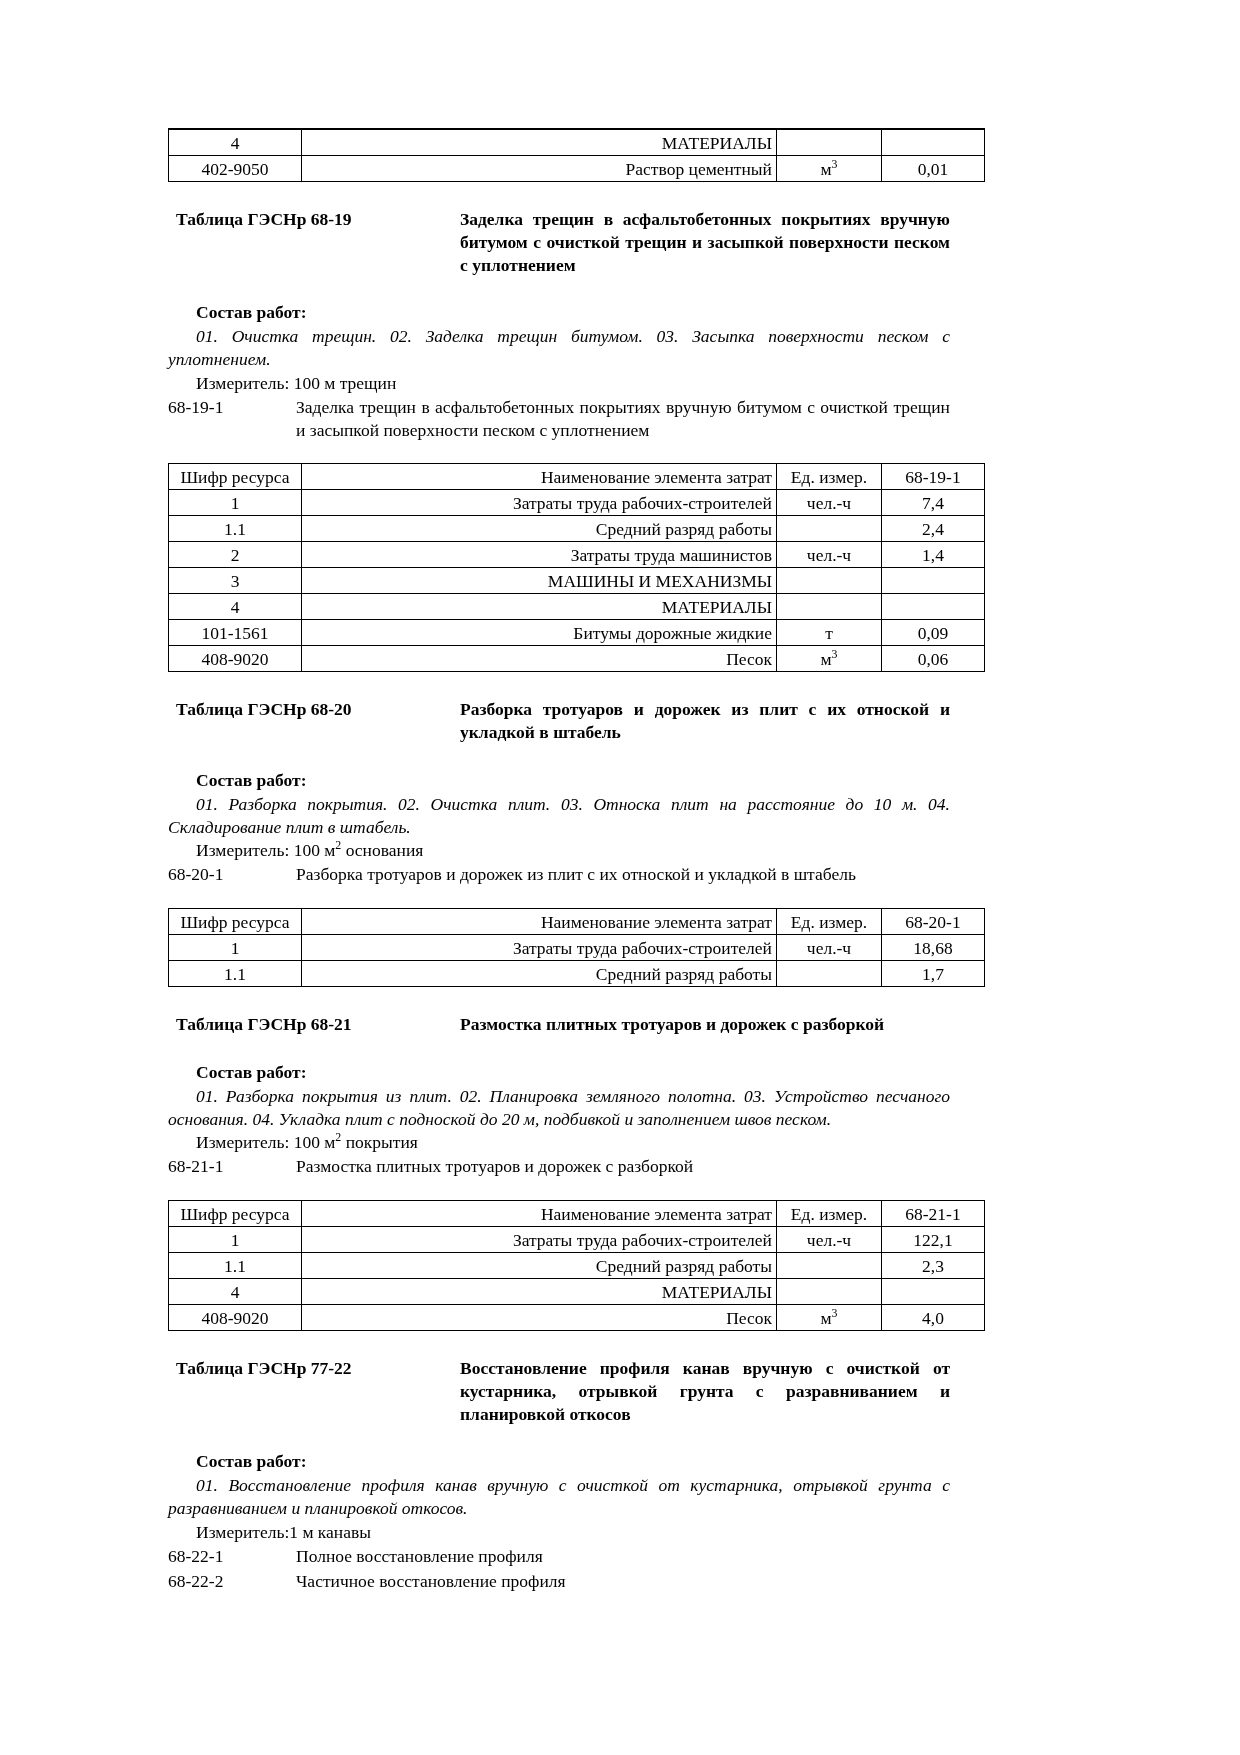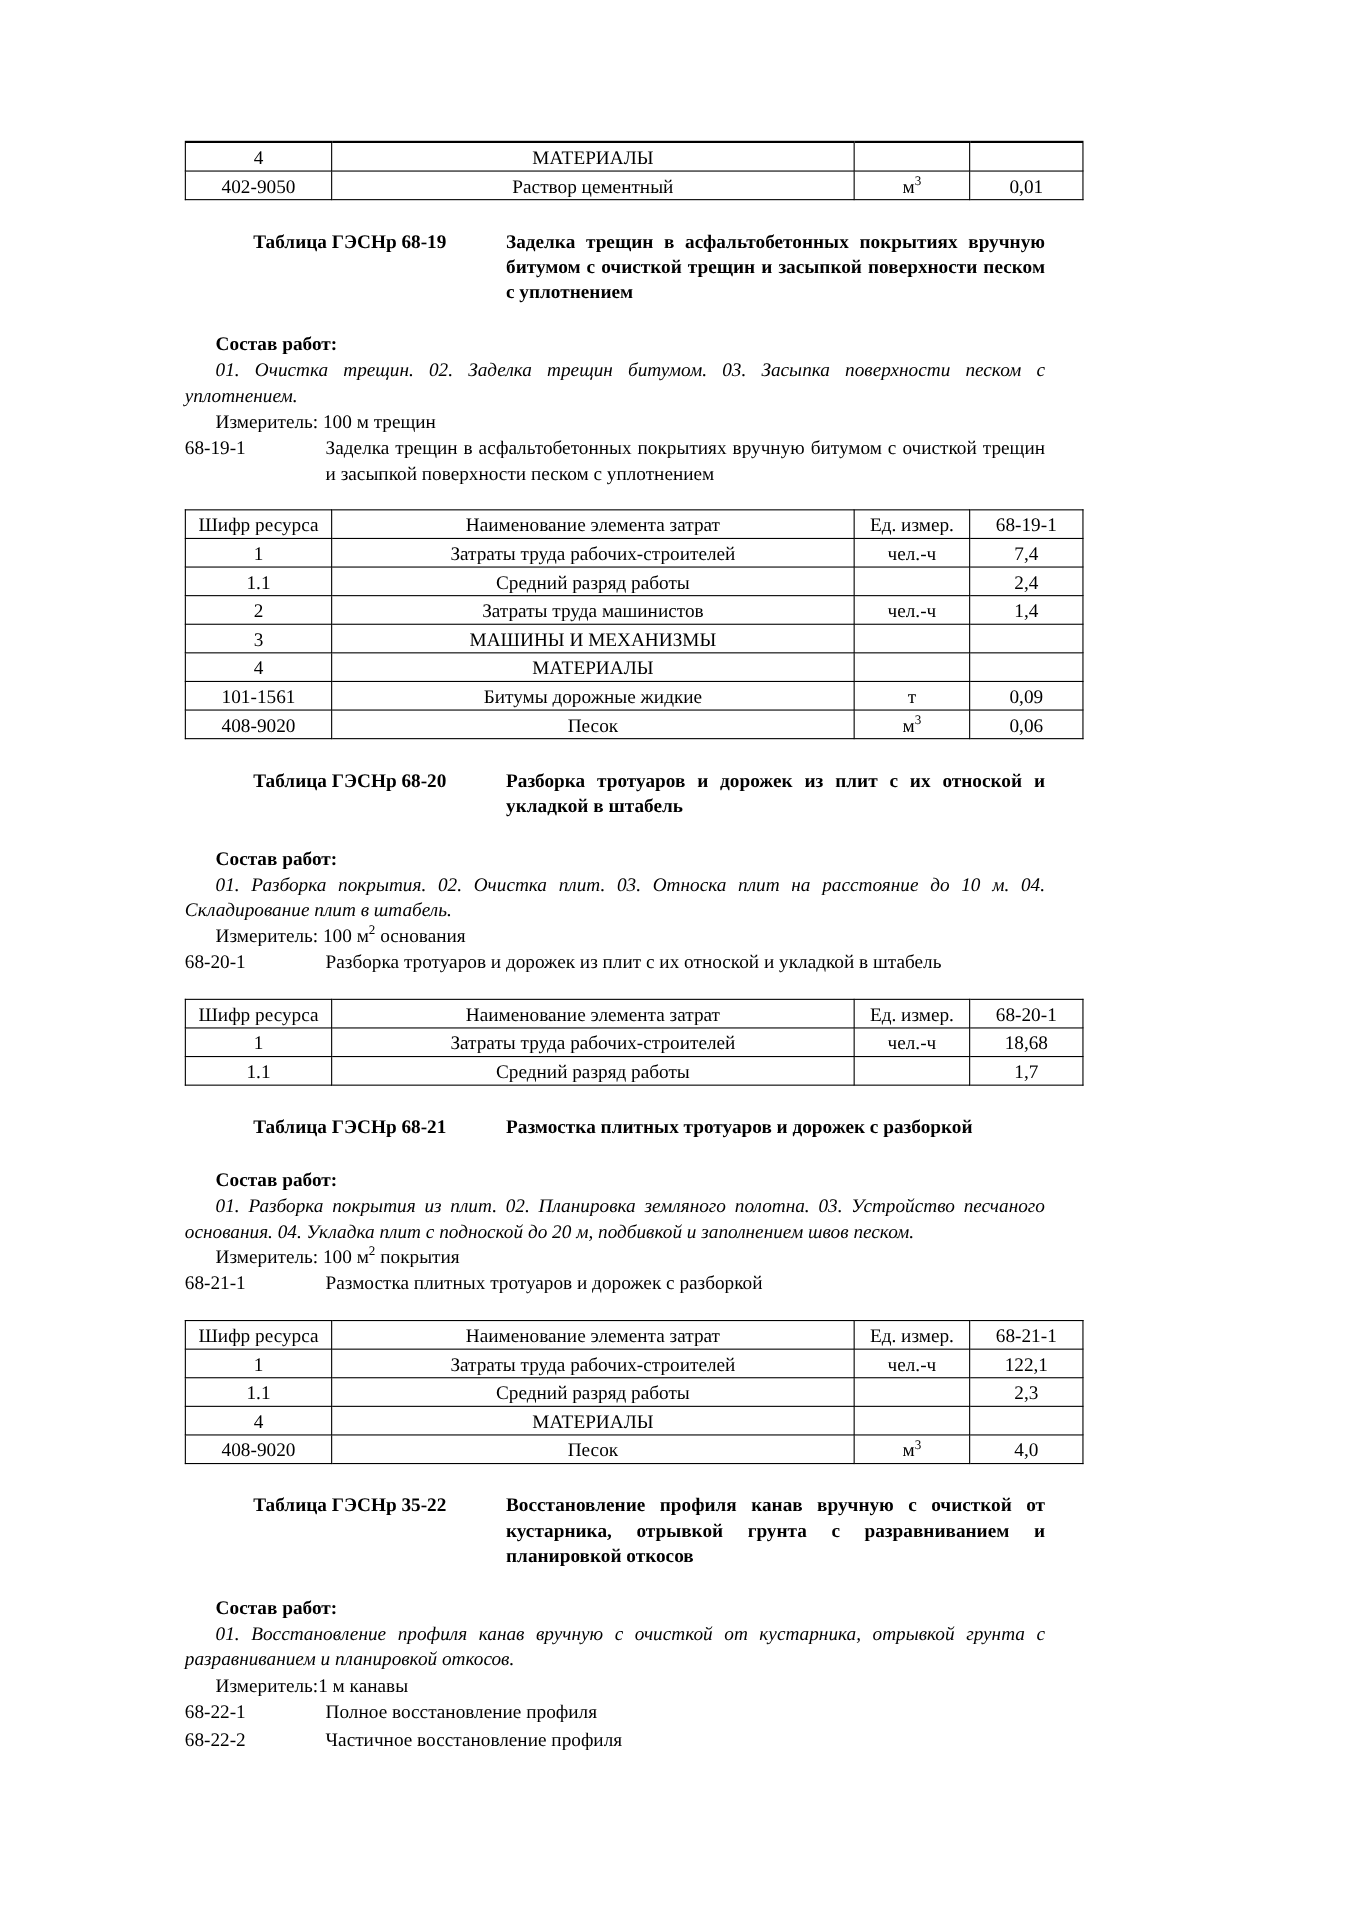--- a/index.html
+++ b/index.html
@@ -38,21 +38,21 @@
     line-height: 1.14;
   }
   table.gesn td, table.gesn th {
     border: 1px solid #000;
     padding: 0px 4px 1px 4px;
     vertical-align: bottom;
     font-weight: normal;
     height: 24px;
   }
   table.gesn .c-code   { width: 124px; text-align: center; }
-  table.gesn .c-name   { width: 466px; text-align: center; }
+  table.gesn .c-name   { width: 466px; text-align: right; }
   table.gesn .c-unit   { width: 96px;  text-align: center; }
   table.gesn .c-val    { width: 94px;  text-align: center; }
 
   table.gesn thead td { text-align: center; }
   .bold { font-weight: bold; }
   .grpline td { border-top: 2px solid #000; }
   .thickbottom td { border-bottom: 2px solid #000; }
   .outer-top { border-top: 2px solid #000 !important; }
 
   sup { font-size: 0.68em; vertical-align: super; line-height: 0; }
@@ -63,21 +63,20 @@
     margin-top: 26px;
     font-size: 17.5px;
     font-weight: bold;
     line-height: 1.30;
   }
   .tbl-heading .tnum {
     width: 292px;
     flex: 0 0 292px;
     padding-left: 8px;
     box-sizing: border-box;
-    text-align: center;
   }
   .tbl-heading .ttitle {
     flex: 1 1 auto;
     text-align: justify;
     text-align-last: left;
   }
   .tbl-heading .ttitle.single { text-align: left; }
 
   .sostav {
     margin-top: 26px;
@@ -293,21 +292,21 @@
           <td class="c-code">408-9020</td>
           <td class="c-name">Песок</td>
           <td class="c-unit"><span>м</span><sup>3</sup></td>
           <td class="c-val">4,0</td>
         </tr>
       </tbody>
     </table>
     </div>
 
     <div class="tbl-heading">
-      <div class="tnum">Таблица ГЭСНр 35-22</div>
+      <div class="tnum">Таблица ГЭСНр 77-22</div>
       <div class="ttitle">Восстановление профиля канав вручную с очисткой от кустарника, отрывкой грунта с разравниванием и планировкой откосов</div>
     </div>
     <div class="sostav">Состав работ:</div>
     <div class="para">01. Восстановление профиля канав вручную с очисткой от кустарника, отрывкой грунта с разравниванием и планировкой откосов.</div>
     <div class="izmer">Измеритель:1 м канавы</div>
     <div class="normline">
       <div class="ncode">68-22-1</div>
       <div class="ntext single">Полное восстановление профиля</div>
     </div>
     <div class="normline">

